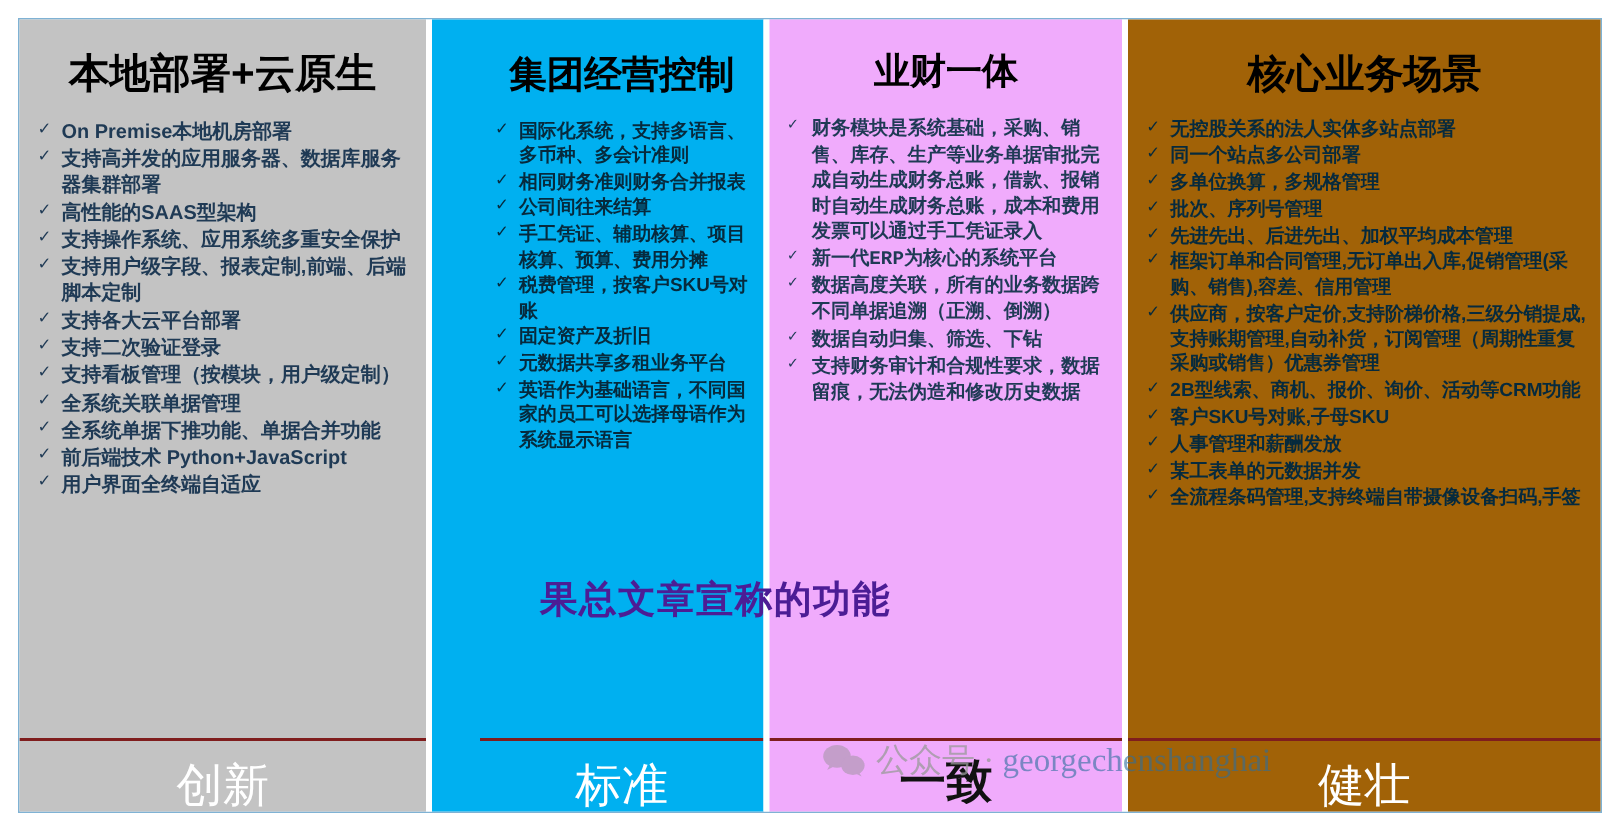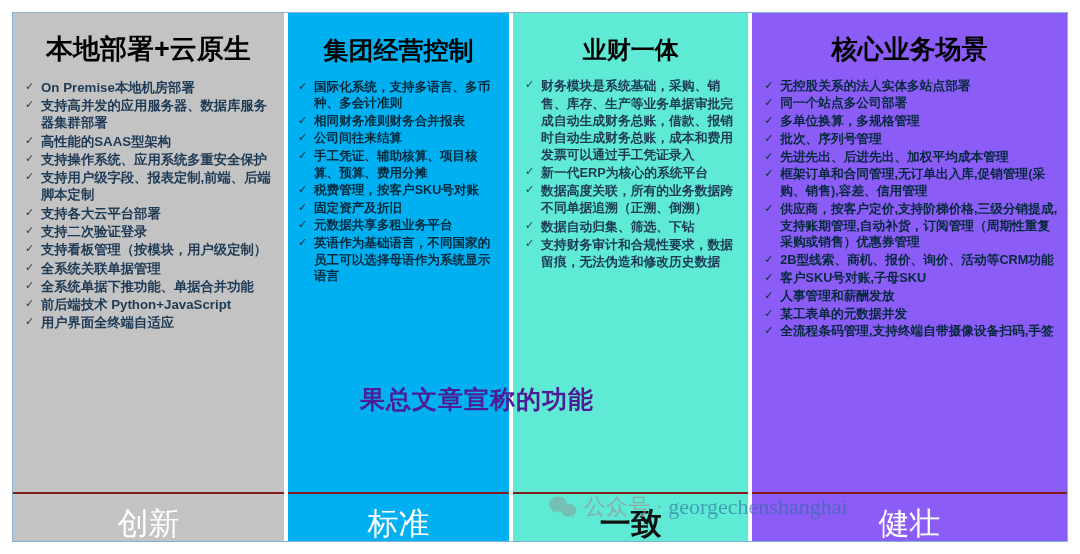--- a/index.html
+++ b/index.html
@@ -25,23 +25,23 @@
     box-sizing:border-box;
   }
   .col{
     position:relative;
     display:flex;flex-direction:column;
     box-sizing:border-box;
     overflow:hidden;
   }
   .col.c1{width:272px;background:#c3c3c3;}
   .col.sep{width:4px;background:#ffffff;}
-  .col.c2{width:222px;background:#00b0f0;}
-  .col.c3{width:236px;background:#5eead4;}
-  .col.c4{width:316px;background:#8b5cf6;}
+  .col.c2{width:222px;background:#00b0f0;padding-left:32px;}
+  .col.c3{width:236px;background:#f0abfc;font-family:Liberation Mono, monospace;}
+  .col.c4{width:316px;background:#a16207;}
 
   .col-body{
     flex:0 0 auto;
     height:479px;
     box-sizing:border-box;
     padding:0;
     position:relative;
   }
   .col-title{
     text-align:center;

